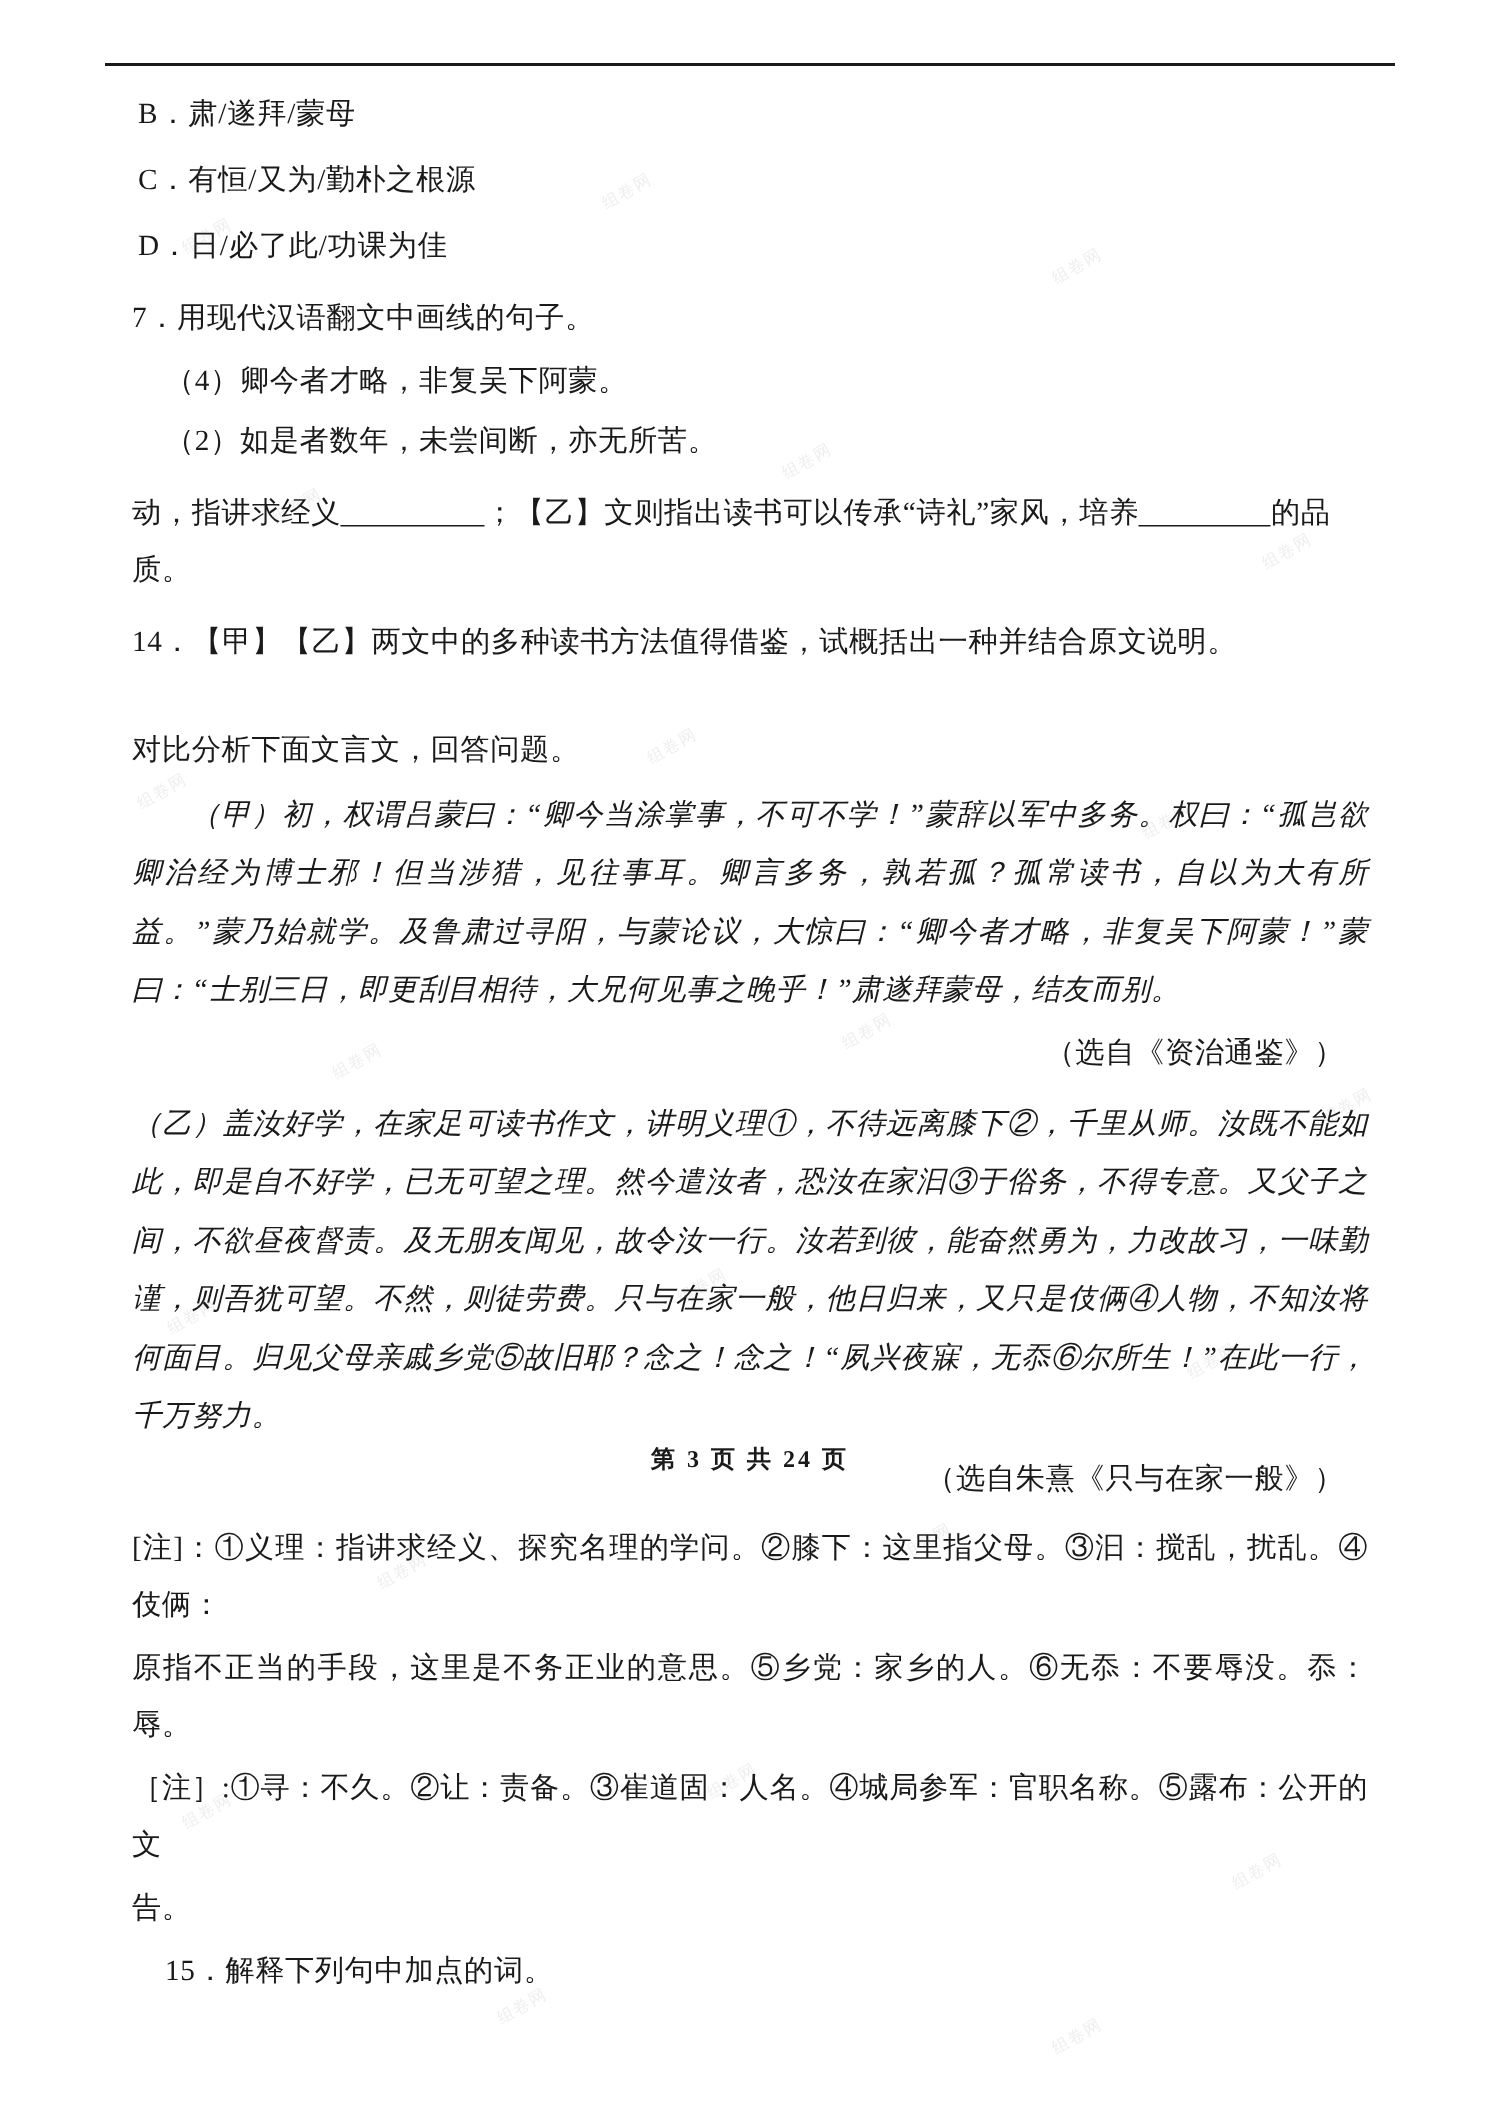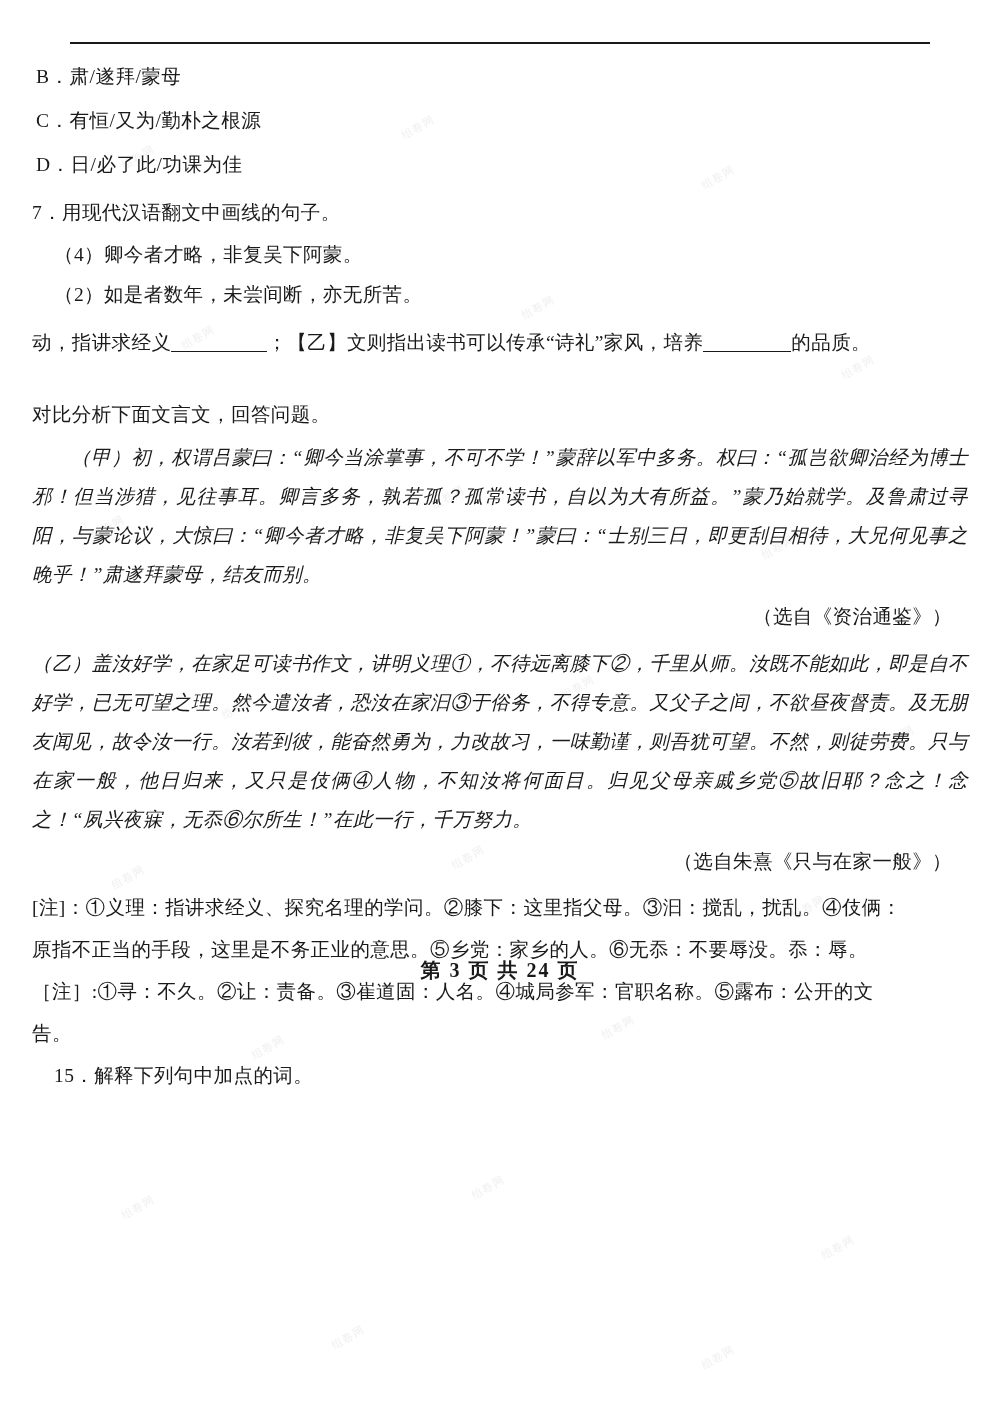--- a/index.html
+++ b/index.html
@@ -13,21 +13,21 @@
     font-family: "Liberation Serif", "DejaVu Serif", serif;
     color: #1a1a1a;
     position: relative;
     overflow: hidden;
   }
   .page {
     position: relative;
     width: 1000px;
     height: 1026px;
     box-sizing: border-box;
-    padding: 0 32px;
+    padding: 0 88px;
   }
   .top-rule {
     position: absolute;
     left: 70px;
     right: 70px;
     top: 42px;
     height: 2px;
     background: #1a1a1a;
   }
   .content {
@@ -72,21 +72,21 @@
     vertical-align: -3px;
   }
   .blank-line.short { width: 88px; }
   .gap-md { height: 26px; }
   .footer {
     position: absolute;
     left: 0;
     right: 0;
     bottom: 42px;
     text-align: center;
-    font-size: 20px;
+    font-size: 16px;
     font-weight: bold;
     letter-spacing: 2px;
   }
   .wm {
     position: absolute;
     color: rgba(120,120,130,0.13);
     font-size: 11px;
     transform: rotate(-30deg);
     pointer-events: none;
     user-select: none;
@@ -109,20 +109,21 @@
     <div class="choice">D．日/必了此/功课为佳</div>
 
     <div class="q">7．用现代汉语翻文中画线的句子。</div>
     <div class="q-sub">（4）卿今者才略，非复吴下阿蒙。</div>
     <div class="q-sub">（2）如是者数年，未尝间断，亦无所苦。</div>
 
     <div class="q">
       <span>动，指讲求经义</span><span class="blank-line"></span><span>；【乙】文则指出读书可以传承“诗礼”家风，培养</span><span class="blank-line short"></span><span>的品质。</span>
     </div>
 
+    <div class="q">14．【甲】【乙】两文中的多种读书方法值得借鉴，试概括出一种并结合原文说明。</div>
 
     <div class="gap-md"></div>
 
     <div class="para">对比分析下面文言文，回答问题。</div>
 
     <div class="para indent classical">（甲）初，权谓吕蒙曰：“卿今当涂掌事，不可不学！”蒙辞以军中多务。权曰：“孤岂欲卿治经为博士邪！但当涉猎，见往事耳。卿言多务，孰若孤？孤常读书，自以为大有所益。”蒙乃始就学。及鲁肃过寻阳，与蒙论议，大惊曰：“卿今者才略，非复吴下阿蒙！”蒙曰：“士别三日，即更刮目相待，大兄何见事之晚乎！”肃遂拜蒙母，结友而别。</div>
     <div class="src">（选自《资治通鉴》）</div>
 
     <div class="para classical">（乙）盖汝好学，在家足可读书作文，讲明义理①，不待远离膝下②，千里从师。汝既不能如此，即是自不好学，已无可望之理。然今遣汝者，恐汝在家汩③于俗务，不得专意。又父子之间，不欲昼夜督责。及无朋友闻见，故令汝一行。汝若到彼，能奋然勇为，力改故习，一味勤谨，则吾犹可望。不然，则徒劳费。只与在家一般，他日归来，又只是伎俩④人物，不知汝将何面目。归见父母亲戚乡党⑤故旧耶？念之！念之！“夙兴夜寐，无忝⑥尔所生！”在此一行，千万努力。</div>
     <div class="src">（选自朱熹《只与在家一般》）</div>

